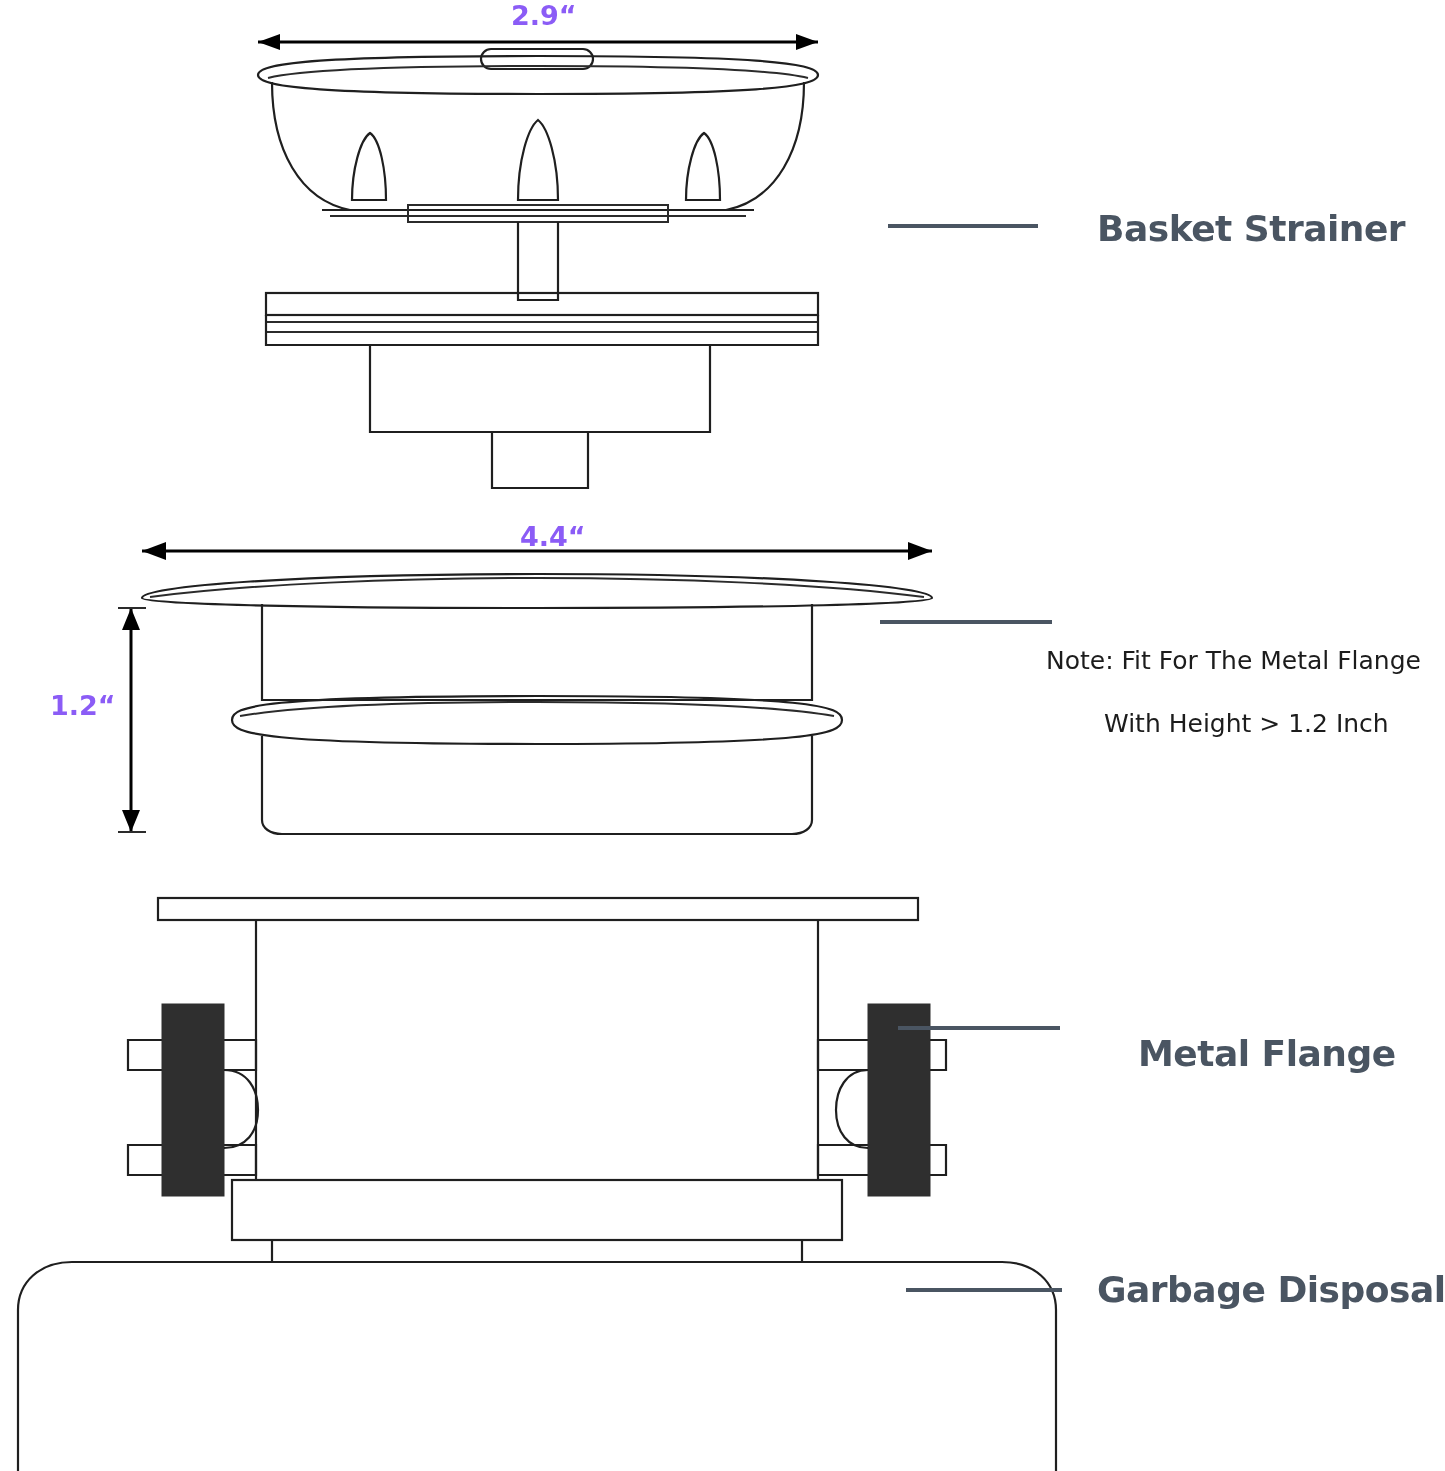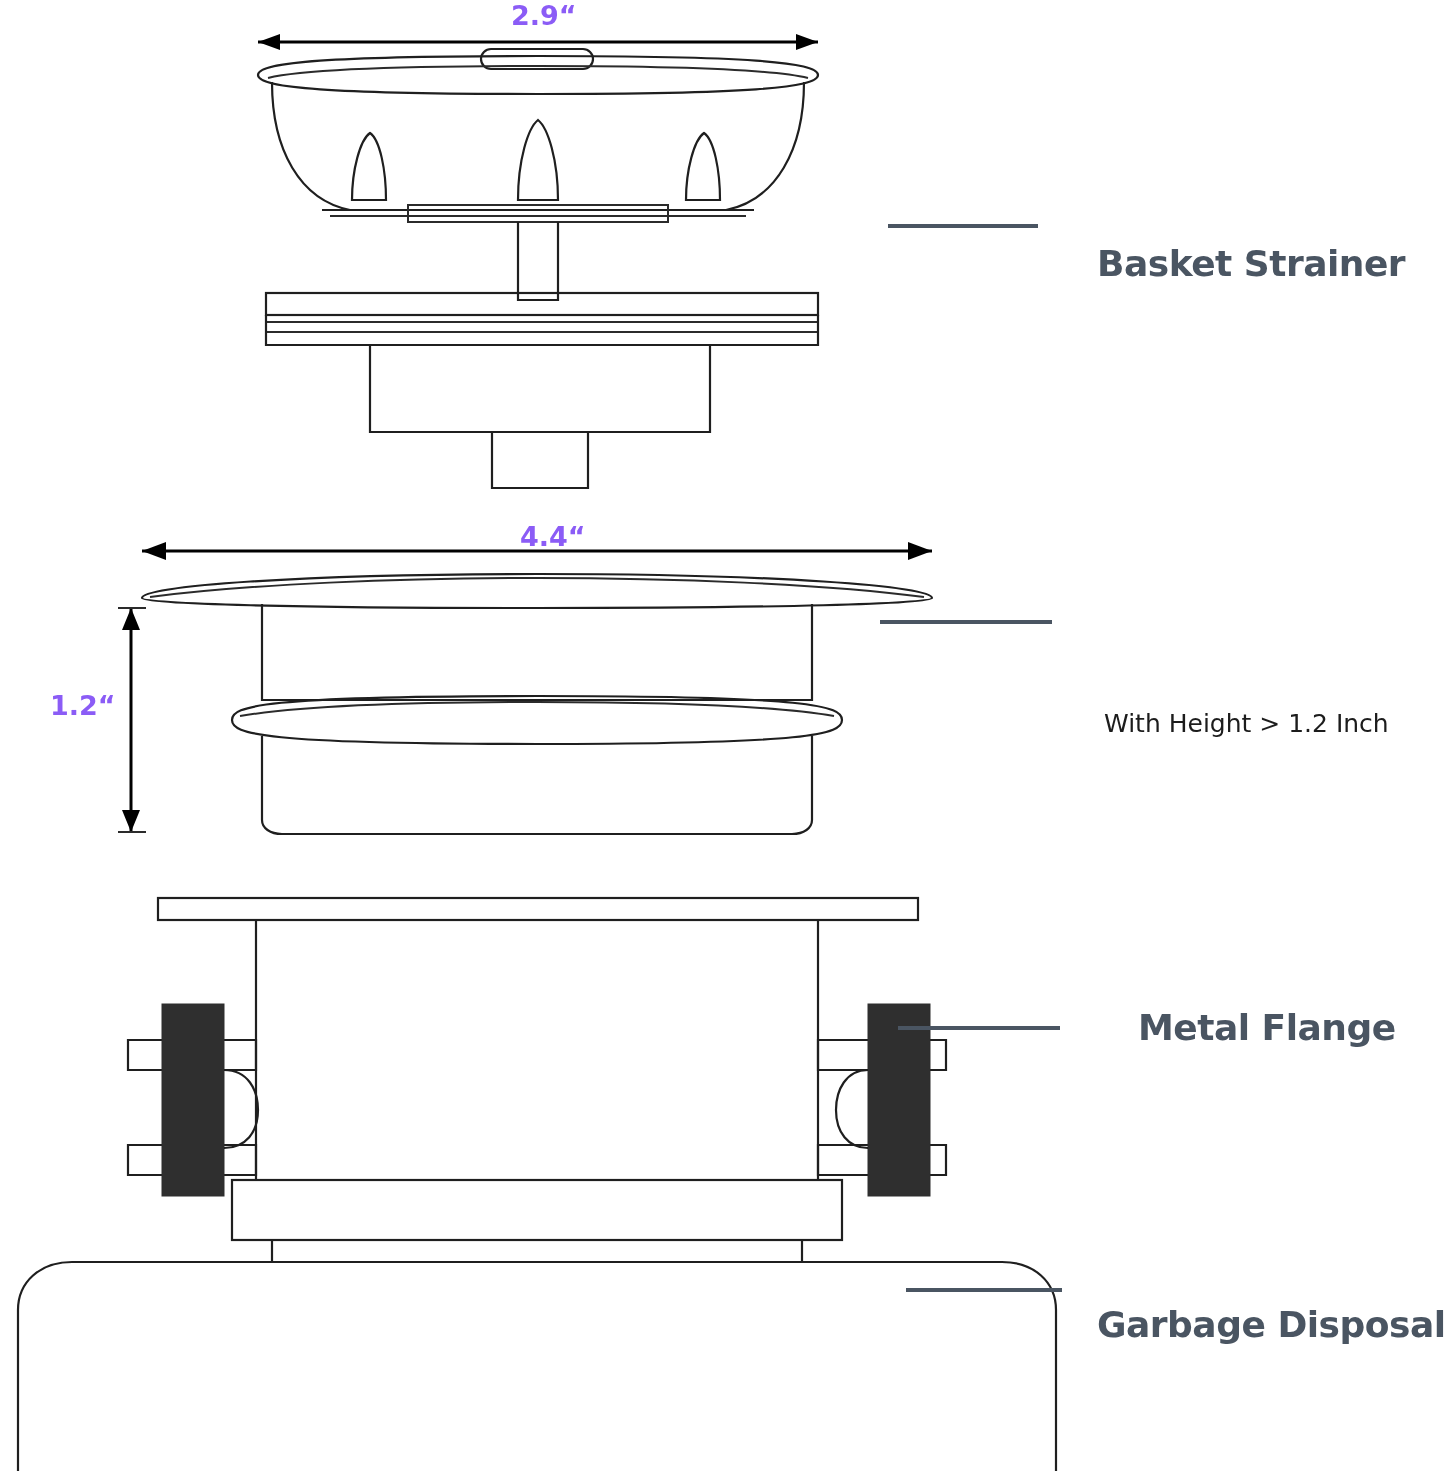--- a/index.html
+++ b/index.html
@@ -15,21 +15,20 @@
     width: 1445px;
     height: 1471px;
     background: #ffffff;
     overflow: hidden;
   }
   .lbl {
     position: absolute;
     font-weight: bold;
     color: #4a5562;
     white-space: nowrap;
-    margin-top: 35px;
   }
   .lbl-main {
     font-size: 36px;
     letter-spacing: -0.5px;
   }
   .note {
     position: absolute;
     font-size: 25px;
     color: #1c1c1c;
     font-weight: normal;
@@ -184,23 +183,24 @@
       <line class="leader" x1="888" y1="226" x2="1038" y2="226"></line>
       <line class="leader" x1="880" y1="622" x2="1052" y2="622"></line>
       <line class="leader" x1="898" y1="1028" x2="1060" y2="1028"></line>
       <line class="leader" x1="906" y1="1290" x2="1062" y2="1290"></line>
     </g>
   </svg>
 
   <div class="lbl lbl-main" style="left:1097px; top:208px;">Basket Strainer</div>
 
 
+  <div class="note" style="left:1046px; top:645px;">Note: Fit For The Metal Flange</div>
   <div class="note" style="left:1104px; top:708px;">With Height &gt; 1.2 Inch</div>
 
-  <div class="lbl lbl-main" style="left:1138px; top:972px;">Metal Flange</div>
+  <div class="lbl lbl-main" style="left:1138px; top:1033px;">Metal Flange</div>
 
   <div class="lbl lbl-main" style="left:1097px; top:1269px;">Garbage Disposal</div>
 
   <div class="dim-text" style="left:511px; top:0px;">2.9“</div>
 
   <div class="dim-text" style="left:520px; top:521px;text-align:center;">4.4“</div>
 
   <div class="dim-text" style="left:50px; top:690px;text-align:right;">1.2“</div>
 
 </div>

